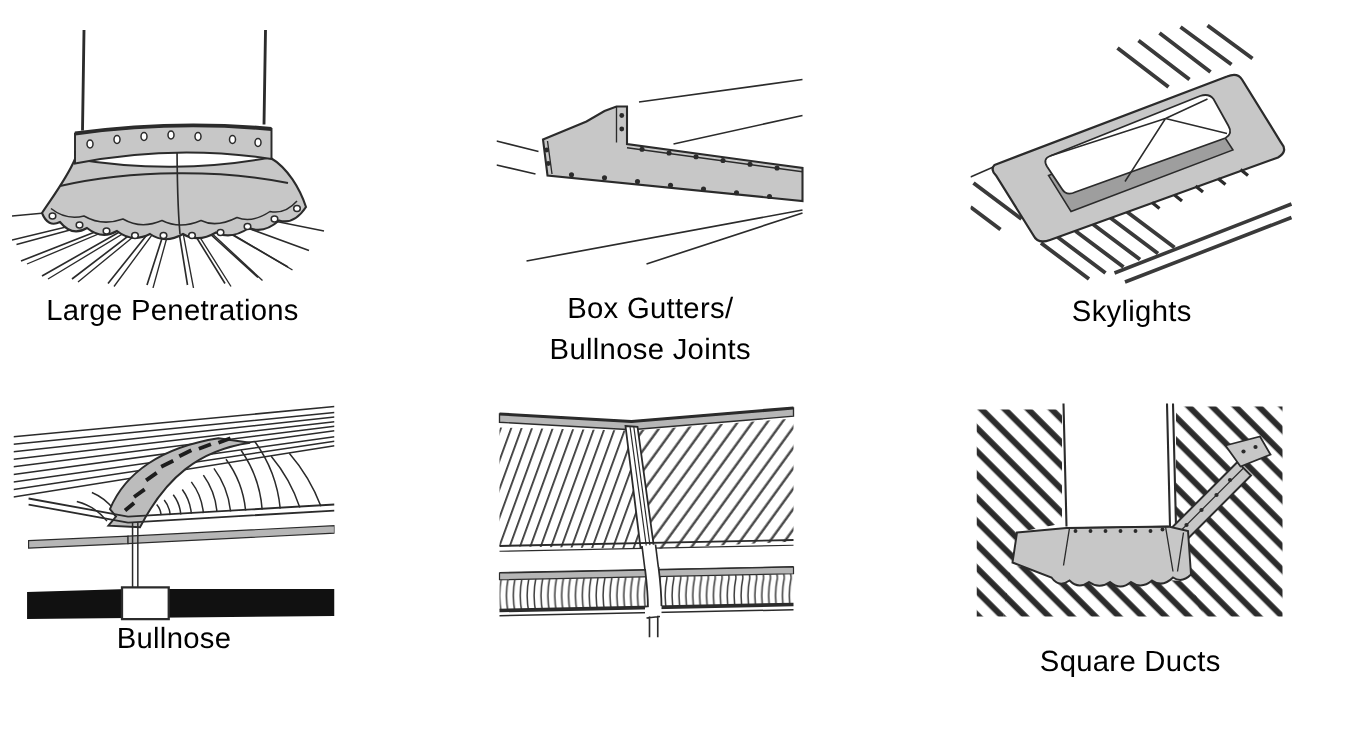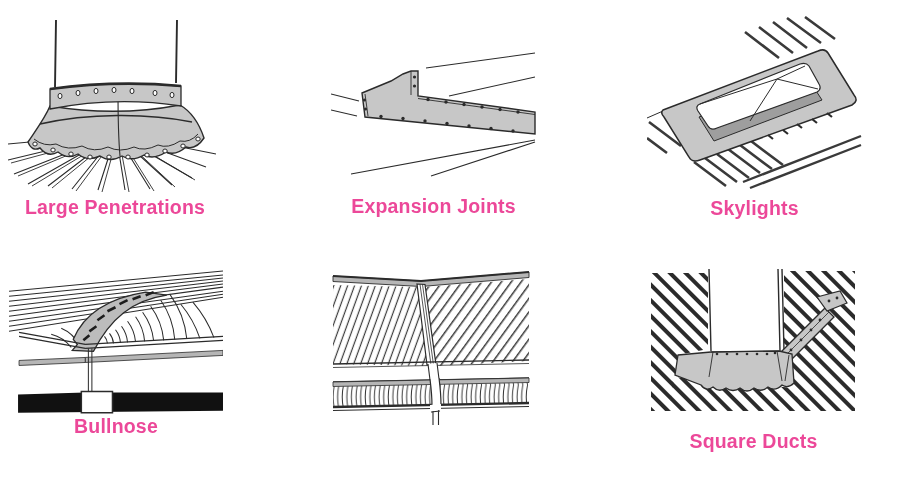--- a/index.html
+++ b/index.html
@@ -1,21 +1,21 @@
 <!DOCTYPE html>
 <html><head>
 <meta charset="utf-8">
 <style>
   html,body{margin:0;padding:0;background:#ffffff;}
   .canvas{position:relative;width:907px;height:487px;background:#ffffff;overflow:hidden;
           font-family:"Liberation Sans", sans-serif;}
   .fig{position:absolute;margin:0;}
   .fig svg{display:block;width:100%;height:auto;}
-  .cap{position:absolute;left:0;right:0;text-align:center;color:#ec4899;
-       font-size:19.5px;line-height:27px;letter-spacing:0.2px;font-weight:bold;}
+  .cap{position:absolute;left:0;right:0;text-align:center;color:#000000;
+       font-size:19.5px;line-height:27px;letter-spacing:0.2px;}
   
   .f1{left:8px;top:6px;width:214px;height:240px;}   .f1 .cap{top:188px;}
   .f2{left:331px;top:50px;width:205px;height:220px;} .f2 .cap{top:143px;}
   .f3{left:647px;top:16px;width:215px;height:230px;} .f3 .cap{top:179px;}
   .f4{left:9px;top:261px;width:214px;height:215px;}  .f4 .cap{top:152px;}
   .f5{left:331px;top:265px;width:202px;height:210px;}.f5 .cap{top:163px;}
   .f6{left:651px;top:261px;width:205px;height:215px;}.f6 .cap{top:167px;text-align:center;}
 </style>
 </head>
 <body>
@@ -99,21 +99,22 @@
           <circle cx="138" cy="76" r="1.7"></circle>
           <circle cx="160" cy="78.5" r="1.7"></circle>
         <circle cx="182" cy="81" r="1.7"></circle>
         <circle cx="83.5" cy="27" r="1.6"></circle>
           <circle cx="83.5" cy="36" r="1.6"></circle>
         <circle cx="33.5" cy="50" r="1.6"></circle>
           <circle cx="34.5" cy="59" r="1.6"></circle>
       </g>
     </svg>
     <figcaption class="cap">
-      <span style="display:block">Expansion Joints</span>
+      <span style="display:block">Box Gutters/</span>
+      <span style="display:block">Bullnose Joints</span>
     </figcaption>
   </figure>
 
   <figure class="fig f3">
     <svg viewBox="0 0 215 174">
 
       <g stroke="#3a3a3a" stroke-width="2.6" fill="none">
         <path d="M132,42 L98,16 M146,37 L112,11 M160,32 L126,6 M174,27 L140,2 M188,23 L158,1"></path>
         <path d="M47,146 L79,170 M58,142 L90,166 M70,138 L102,162 M81,133 L113,157 M93,129 L125,153 M104,125 L136,149"></path>
         <path d="M2,106 L34,130 M0,122 L20,137"></path>

